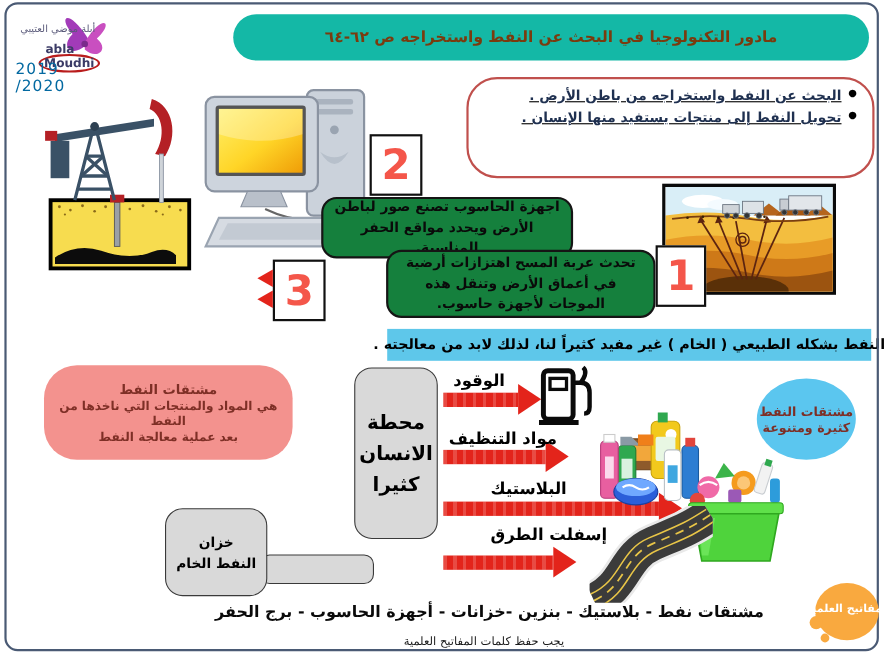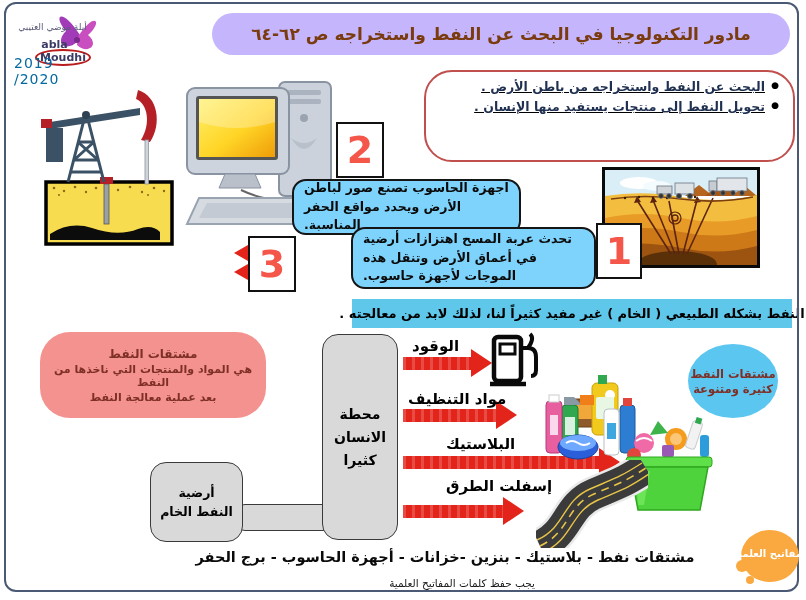--- a/index.html
+++ b/index.html
@@ -2,76 +2,76 @@
 <html lang="ar"><head>
 <meta charset="utf-8">
 <style>
   * { margin:0; padding:0; box-sizing:border-box; }
   body { background:#fff; font-family:"DejaVu Sans", sans-serif; }
   .page { position:relative; width:806px; height:600px; background:#fff; overflow:hidden; }
   .abs { position:absolute; }
   .rtl { direction:rtl; }
   .frame { left:4px; top:2px; width:795px; height:590px; border:2px solid #4a5a74; border-radius:12px; pointer-events:none; }
 
-  .title-pill { left:212px; top:13px; width:578px; height:42px; background:#c4b5fd; border-radius:21px;
-    display:flex; align-items:center; justify-content:center; color:#7A3B0E; font-weight:bold; font-size:17px; }
+  .title-pill { left:212px; top:13px; width:578px; height:42px; background:#14b8a6; border-radius:21px;
+    display:flex; align-items:center; justify-content:center; color:#7A3B0E; font-weight:bold; font-size:14px; }
 
   .logo-ar { left:10px; top:22px; width:85px; font-size:9px; color:#5a5a7a; text-align:center; }
   .logo-en { left:12px; top:38px; width:85px; font-size:11px; font-weight:bold; color:#3b3b66; text-align:center; }
   .logo-en .oval { border:2px solid #b91c1c; border-radius:50%; padding:0 3px;margin-left:17px; }
   .logo-year { left:14px; top:55px; width:90px; font-size:14px; color:#0369a1; letter-spacing:1px; }
 
   .tech-box { left:424px; top:70px; width:371px; height:92px; border:2.5px solid #C0504D; border-radius:28px;
     padding:5px 14px 4px 8px; background:#fff; }
   .tech-title { display:block; text-align:center; color:#0070C0; font-weight:bold; font-size:13.5px;
     text-decoration:underline; margin-bottom:3px; }
   .tech-box ul { list-style:none;text-decoration:underline; }
   .tech-box li { font-size:12.5px; font-weight:bold; color:#1F3050; line-height:1.6; padding-right:14px; position:relative; }
   .tech-box li::before { content:"●"; position:absolute; right:0; top:1px; font-size:9px; color:#000; }
 
   .numbox { width:48px; height:56px; background:#fff; border:2.5px solid #111; display:flex; align-items:center;
     justify-content:center; color:#F4564A; font-size:38px; font-weight:bold; z-index:5; }
 
-  .bubble { background:#7dd3fc; border:2px solid #151515; border-radius:14px; display:flex; align-items:center;
-    justify-content:center; text-align:left; font-size:12.5px; font-weight:bold; color:#0a0a0a;
+  .bubble { background:#15803d; border:2px solid #151515; border-radius:14px; display:flex; align-items:center;
+    justify-content:center; text-align:center; font-size:12.5px; font-weight:bold; color:#0a0a0a;
     line-height:1.5; padding:3px 10px; z-index:4; }
 
   .img-frame { border:3px solid #0a0a0a; background:#fff; z-index:1; }
 
   .cyan-line { left:352px; top:299px; width:440px; height:29px; background:#5EC7EA; display:flex; align-items:center;
     justify-content:center; font-size:13px; font-weight:bold; color:#000; white-space:nowrap; }
 
   .pink-blob { left:40px; top:332px; width:226px; height:86px; background:#F3928E; border-radius:30px;
     display:flex; flex-direction:column; align-items:center; justify-content:center; gap:2px;
     color:#7E2F26; font-weight:bold; text-align:center; }
   .pink-blob .l1 { font-size:12px; }
   .pink-blob .l2, .pink-blob .l3 { font-size:11px; }
 
   .graybox { background:#D9D9D9; border:1.5px solid #3a3a3a; border-radius:16px; display:flex; flex-direction:column;
     align-items:center; justify-content:center; font-weight:bold; color:#000; z-index:2; }
-  .station { left:322px; top:334px; width:76px; height:206px; font-size:14px; gap:7px; }
+  .station { left:322px; top:334px; width:76px; height:156px; font-size:18px; gap:7px; }
   .tank { left:150px; top:462px; width:93px; height:80px; font-size:12.5px; gap:4px; }
   .connector { left:236px; top:504px; width:104px; height:27px; background:#D9D9D9; border:1.5px solid #3a3a3a;
     border-radius:9px; z-index:1; }
 
   .prod-label { font-size:15px; font-weight:bold; color:#000; white-space:nowrap; z-index:3; }
   .r-arrow { background:#E3241B; height:13px; z-index:2;
     background-image:repeating-linear-gradient(90deg, rgba(255,255,255,.18) 0 3px, rgba(0,0,0,0) 3px 9px); }
   .r-arrow::after { content:""; position:absolute; right:-21px; top:-8px;
     border-left:21px solid #E3241B; border-top:14.5px solid transparent; border-bottom:14.5px solid transparent; }
 
   .chev { width:0; height:0; border-right:14px solid #E3241B; border-top:8px solid transparent;
     border-bottom:8px solid transparent; z-index:6; }
 
   .blue-circle { left:688px; top:344px; width:90px; height:74px; background:#5BC6EF; border-radius:50%;
     display:flex; flex-direction:column; align-items:center; justify-content:center; gap:1px;
     color:#7E2F26; font-weight:bold; font-size:11.5px; text-align:center; }
 
   .keywords { left:195px; top:549px; width:500px; text-align:center; font-size:14.5px; font-weight:bold; color:#0a0a0a; }
-  .footnote { left:345px; top:577px; width:190px; text-align:right; font-size:10.5px; color:#1a1a1a; }
+  .footnote { left:345px; top:577px; width:190px; text-align:center; font-size:10.5px; color:#1a1a1a; }
 
   .badge { left:738px; top:530px; width:66px; height:58px; z-index:3; }
   .badge .c1 { position:absolute; left:3px; top:0; width:58px; height:52px; background:#F9A93F; border-radius:50%; }
   .badge .c2 { position:absolute; left:-2px; top:30px; width:12px; height:12px; background:#F9A93F; border-radius:50%; }
   .badge .c3 { position:absolute; left:8px; top:46px; width:8px; height:8px; background:#F9A93F; border-radius:50%; }
   .badge .txt { position:absolute; left:-6px; top:18px; width:78px; text-align:center; color:#fff;
     font-size:10px; font-weight:bold; white-space:nowrap; }
 </style>
 </head>
 <body>
@@ -227,21 +227,21 @@
   <div class="abs rtl cyan-line">النفط بشكله الطبيعي ( الخام ) غير مفيد كثيراً لنا، لذلك لابد من معالجته .</div>
 
   <div class="abs rtl pink-blob">
     <span class="l1">مشتقات النفط</span>
     <span class="l2">هي المواد والمنتجات التي ناخذها من النفط</span>
     <span class="l3">بعد عملية معالجة النفط</span>
   </div>
 
   <div class="abs connector"></div>
   <div class="abs rtl graybox tank">
-    <span>أرضية</span>
+    <span>خزان</span>
     <span>النفط الخام</span>
   </div>
   <div class="abs rtl graybox station">
     <span>محطة</span>
     <span>الانسان</span>
     <span>كثيرا</span>
   </div>
 
   <div class="abs rtl prod-label" style="left:412px; top:337px;">الوقود</div>
   <div class="abs rtl prod-label" style="left:408px; top:390px;">مواد التنظيف</div>

